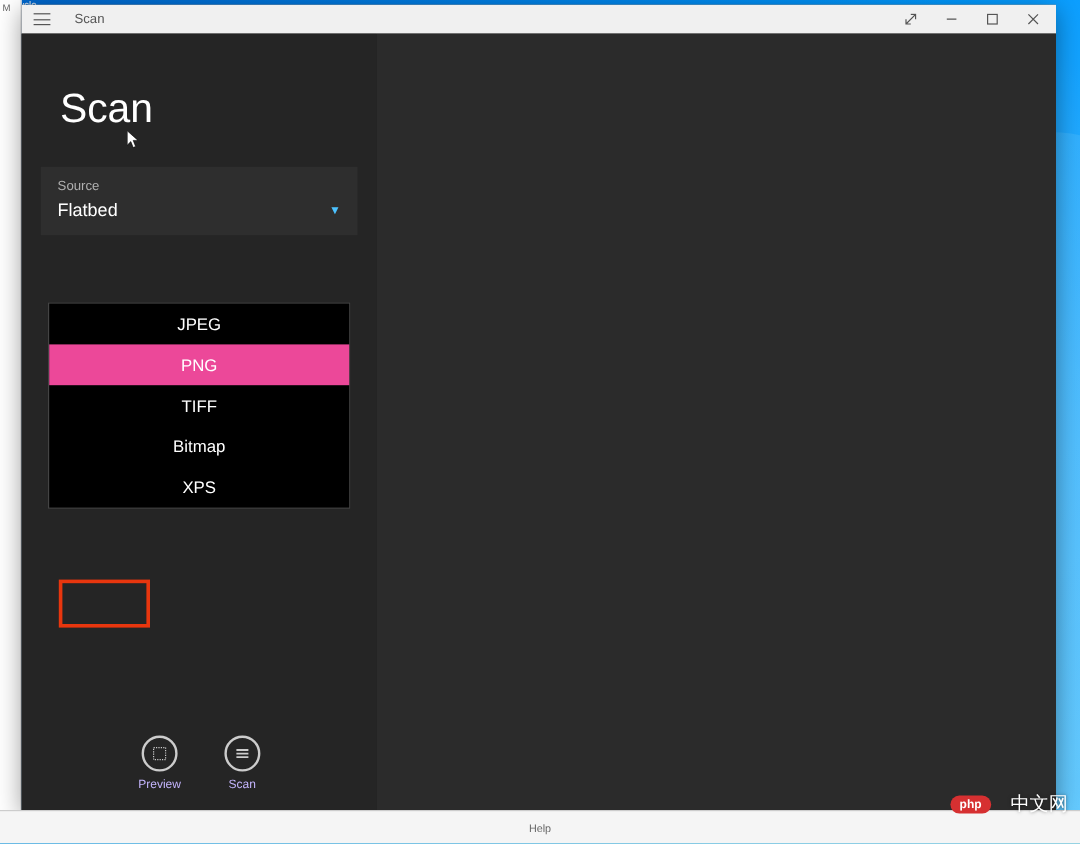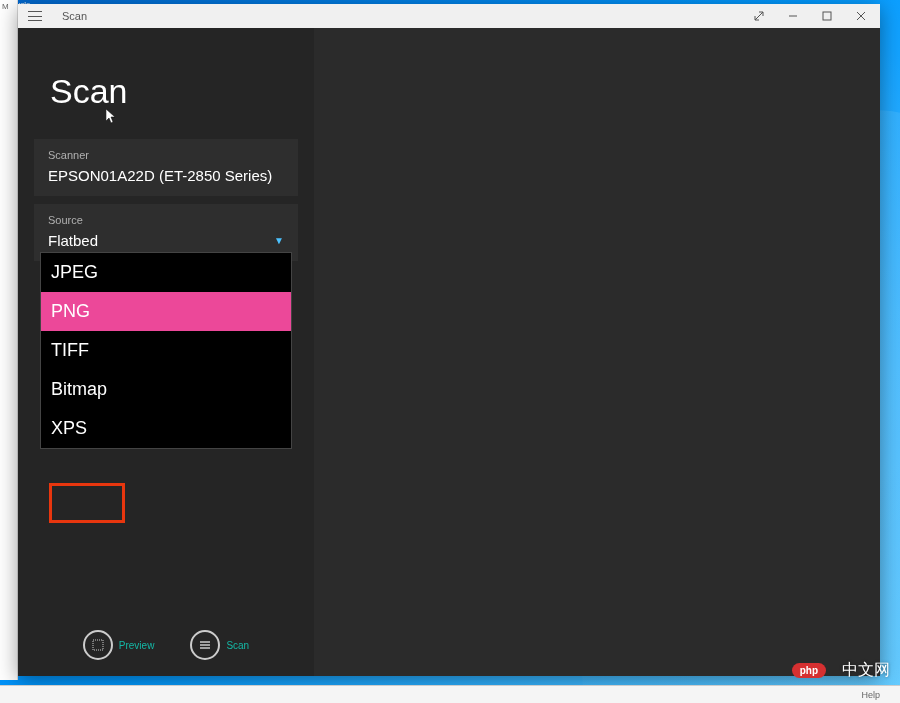--- a/index.html
+++ b/index.html
@@ -2,21 +2,21 @@
 <html><head>
   <meta charset="utf-8">
   <style>
     * { margin: 0; padding: 0; box-sizing: border-box; font-family: 'Segoe UI', sans-serif; }
     body { width: 900px; height: 703px; overflow: hidden; position: relative; background: linear-gradient(135deg, #0078d4 0%, #00a4ef 40%, #4dd0e1 100%); }
     
     .desktop-bg { position: absolute; inset: 0; background: linear-gradient(135deg, #0066cc 0%, #0099ff 50%, #66ccff 100%); }
     .desktop-bg::before { content: ''; position: absolute; right: -200px; top: -100px; width: 600px; height: 900px; background: radial-gradient(ellipse, rgba(255,255,255,0.15) 0%, transparent 60%); transform: rotate(-20deg); }
     .desktop-bg::after { content: ''; position: absolute; right: -100px; top: 100px; width: 400px; height: 800px; background: linear-gradient(135deg, rgba(100,200,255,0.3), transparent); transform: rotate(15deg); border-radius: 50%; }
     
-    .taskbar { position: absolute; bottom: 0; left: 0; right: 0; height: 18px; background: #f5f5f5; border-top: 1px solid #ccc; display: flex; align-items: center; justify-content: flex-end; padding: 0 20px; font-size: 9px; color: #666; }
+    .taskbar { position: absolute; bottom: 0; left: 0; right: 0; height: 28px; background: #f5f5f5; border-top: 1px solid #ccc; display: flex; align-items: center; justify-content: center; padding: 0 20px; font-size: 9px; color: #666; }
     .taskbar-left { display: flex; align-items: center; gap: 4px; }
     
     .parent-window { position: absolute; left: 0; top: 0; width: 18px; height: 680px; background: #fff; border-right: 1px solid #ddd; }
     .parent-sidebar-text { font-size: 8px; color: #666; writing-mode: horizontal-tb; padding: 2px; }
 
     .app-window { position: absolute; left: 18px; top: 4px; width: 862px; height: 672px; background: #252525; display: flex; flex-direction: column; box-shadow: 0 4px 20px rgba(0,0,0,0.4); }
     
     .title-bar { height: 24px; background: #f0f0f0; display: flex; align-items: center; justify-content: space-between; padding: 0 2px; }
     .title-left { display: flex; align-items: center; gap: 8px; padding-left: 8px; }
     .hamburger { width: 14px; height: 10px; display: flex; flex-direction: column; justify-content: space-between; cursor: pointer; }
@@ -32,27 +32,27 @@
     
     .app-title { font-size: 34px; font-weight: 300; color: #fff; margin: 28px 0 28px 16px; }
     
     .setting-block { background: #2e2e2e; margin-bottom: 8px; padding: 10px 14px 12px; border-radius: 0; }
     .setting-label { font-size: 11px; color: #b0b0b0; margin-bottom: 6px; }
     .setting-value { font-size: 15px; color: #fff; }
     .setting-row { display: flex; align-items: center; justify-content: space-between; }
     .chevron-down { color: #4cc2ff; font-size: 10px; }
     
     .dropdown-list { position: absolute; left: 22px; top: 224px; width: 252px; background: #000; border: 1px solid #444; z-index: 10; }
-    .dropdown-item { padding: 9px 10px; font-size: 18px; color: #fff; cursor: pointer; }
+    .dropdown-item { padding: 9px 10px; font-size: 14px; color: #fff; cursor: pointer; text-align: center; }
     .dropdown-item.highlighted { background: #ec4899; }
     
     .highlight-box { position: absolute; border: 3px solid #e8360e; pointer-events: none; z-index: 20; }
     
     .bottom-actions { position: absolute; bottom: 16px; left: 0; right: 0; display: flex; justify-content: center; gap: 36px; }
-    .action-btn { display: flex; flex-direction: row; align-items: center; gap: 6px; cursor: pointer; color: #14b8a6; }
+    .action-btn { display: flex; flex-direction: column; align-items: center; gap: 6px; cursor: pointer; color: #c4b5fd; }
     .action-icon-circle { width: 30px; height: 30px; border: 2px solid #ccc; border-radius: 50%; display: flex; align-items: center; justify-content: center; }
     .action-text { font-size: 10px; }
     
     .cursor { position: absolute; left: 88px; top: 105px; z-index: 30; pointer-events: none; }
     
     .watermark { position: absolute; right: 10px; bottom: 22px; display: flex; align-items: center; gap: 16px; z-index: 50; }
     .watermark-badge { background: #d63031; color: #fff; font-size: 10px; padding: 2px 8px; border-radius: 10px; font-weight: bold; }
     .watermark-text { color: #fff; font-size: 16px; text-shadow: 0 0 3px rgba(0,0,0,0.5); }
     
     .recycle-icon { position: absolute; left: 2px; top: 0; font-size: 8px; color: #eee; }
@@ -101,24 +101,20 @@
           </svg>
       </div>
     </div>
   </div>
 
   <div class="app-body">
     <div class="sidebar">
 
       <div class="app-title">Scan</div>
 
-      <div class="setting-block">
-        <div class="setting-label">Scanner</div>
-        <div class="setting-value">EPSON01A22D (ET-2850 Series)</div>
-      </div>
 
       <div class="setting-block">
         <div class="setting-label">Source</div>
         <div class="setting-row">
           <div class="setting-value">Flatbed</div>
           <span class="chevron-down">▼</span>
         </div>
       </div>
 
       <div class="dropdown-list">

